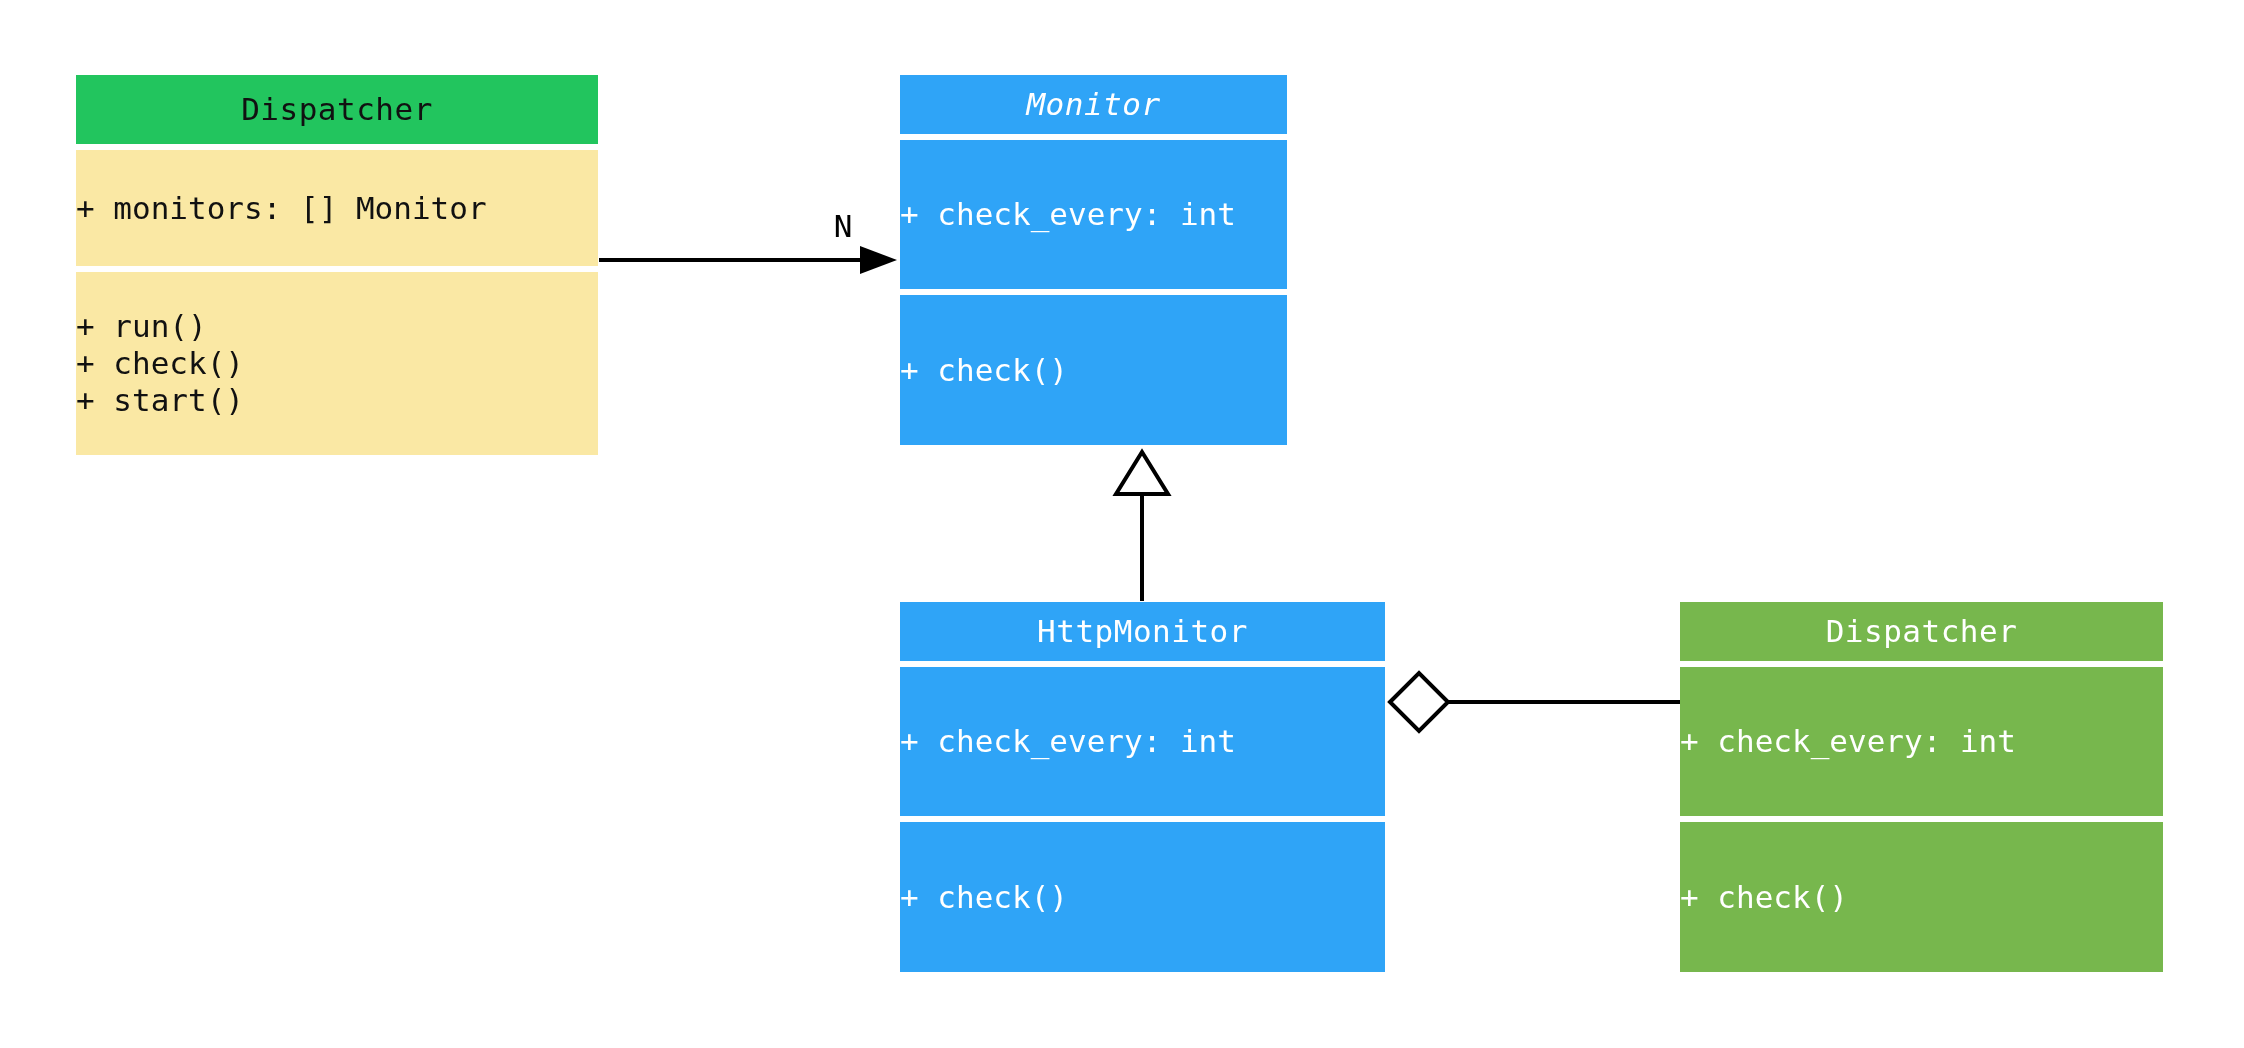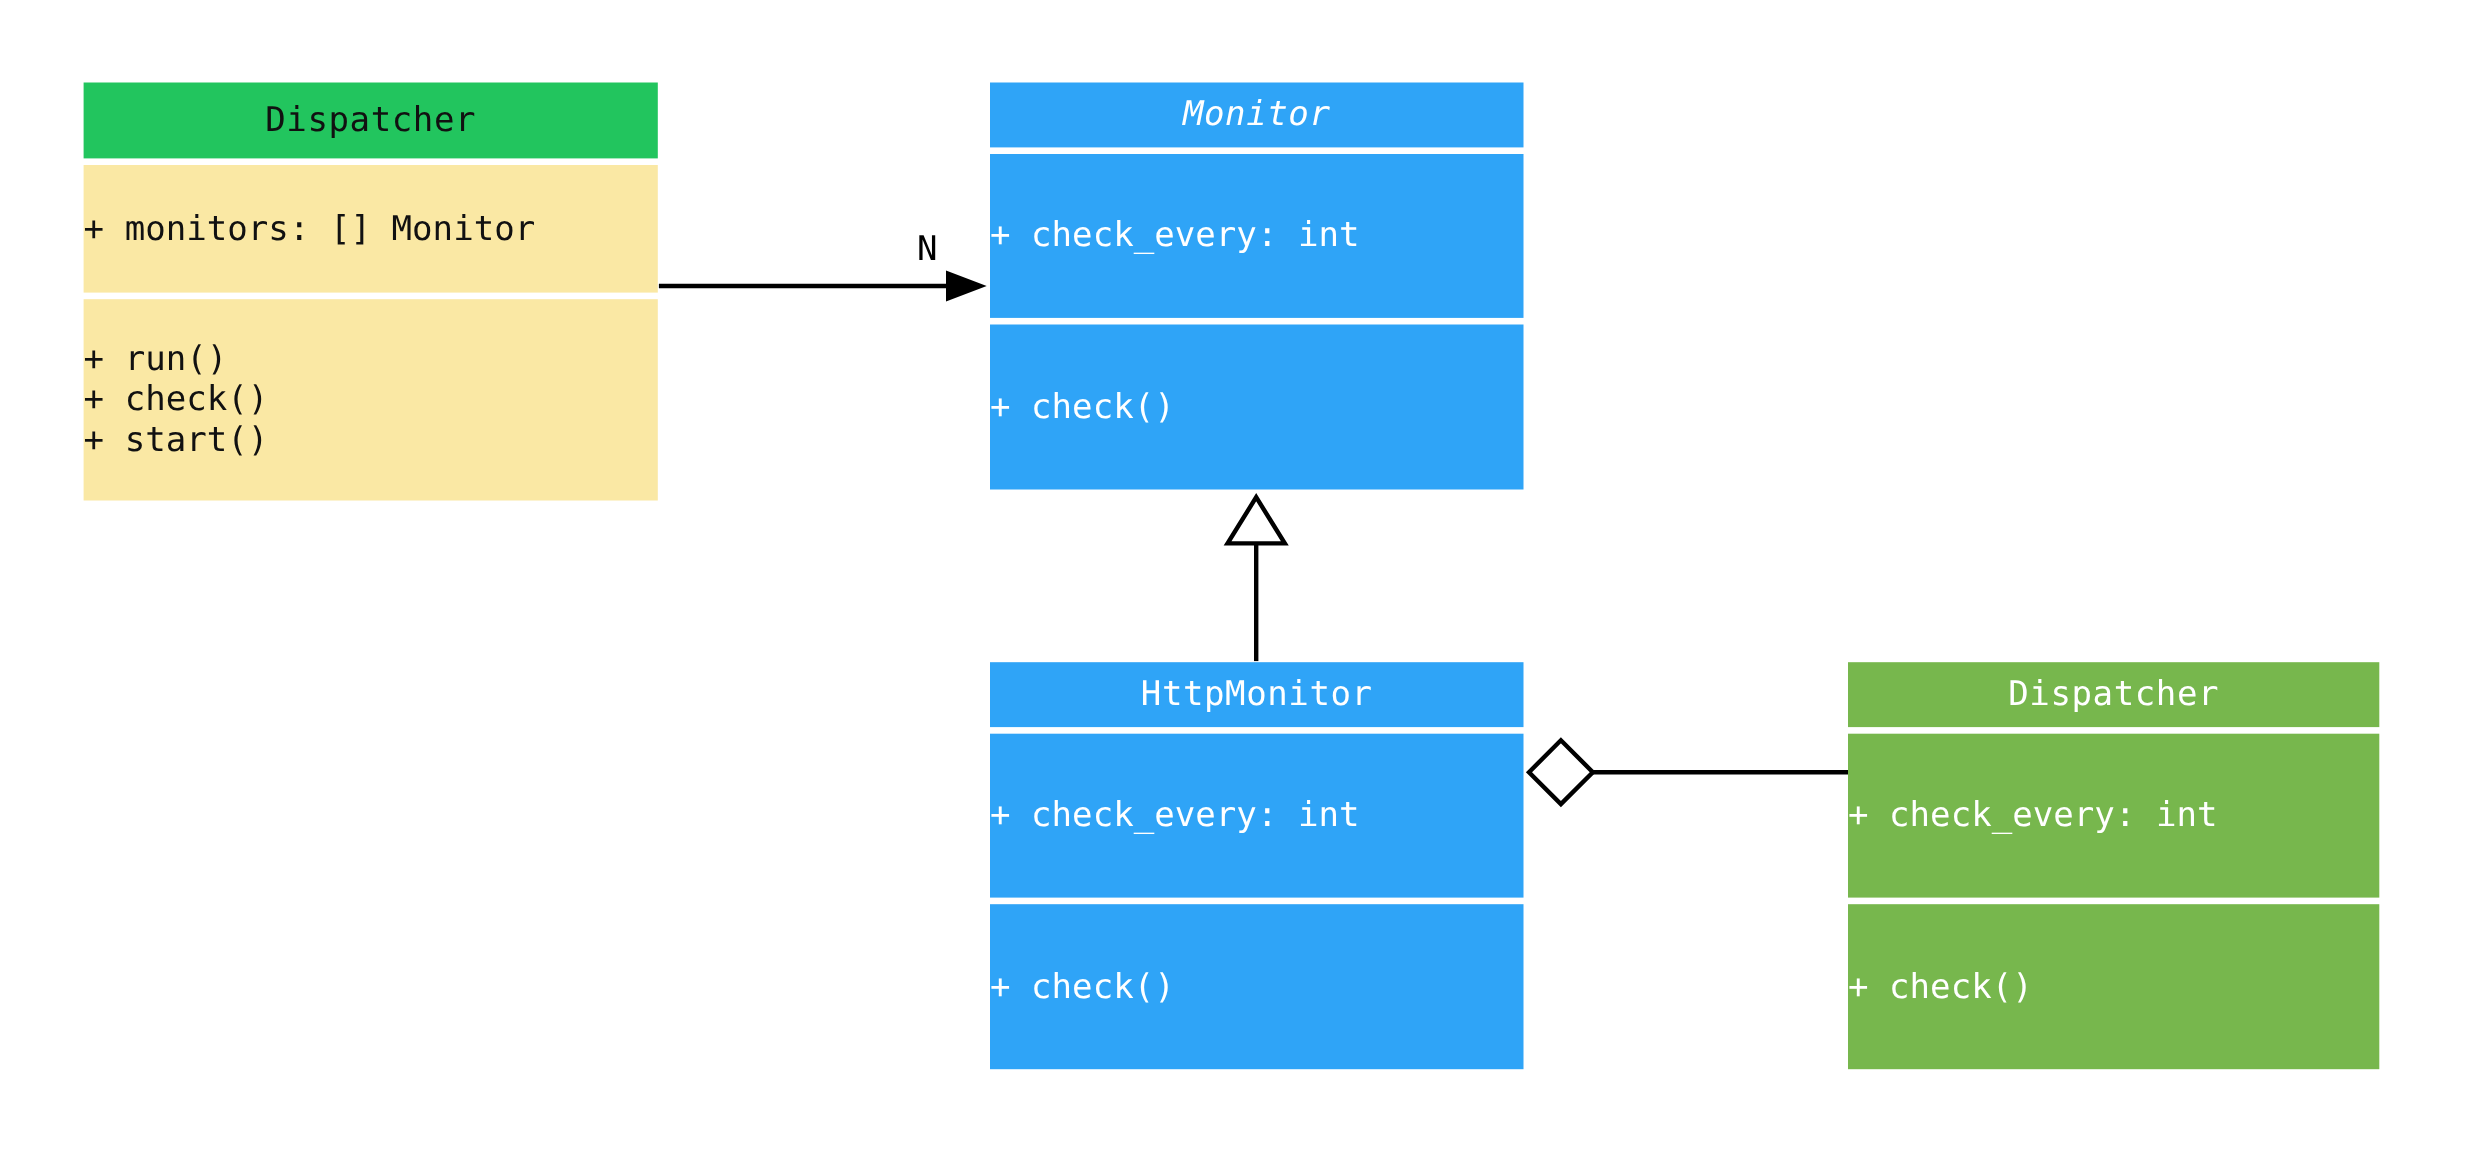--- a/index.html
+++ b/index.html
@@ -47,21 +47,21 @@
     <div class="sec body" style="height: 116px; background-color: rgb(250, 232, 164); color: rgb(17, 17, 17);">
       <div>+ monitors: [] Monitor</div>
     </div>
     <div class="sec body" style="height: 183px; background-color: rgb(250, 232, 164); color: rgb(17, 17, 17);">
       <div>+ run()</div>
       <div>+ check()</div>
       <div>+ start()</div>
     </div>
   </div>
 
-  <div class="uml-class" style="left:900px;top:75px;width:485px;">
+  <div class="uml-class" style="left:900px;top:75px;width:387px;">
     <div class="sec title italic" style="height: 59px; background-color: rgb(47, 164, 247); color: rgb(255, 255, 255);">Monitor</div>
     <div class="sec body" style="height: 149px; background-color: rgb(47, 164, 247); color: rgb(255, 255, 255);">
       <div>+ check_every: int</div>
     </div>
     <div class="sec body" style="height: 150px; background-color: rgb(47, 164, 247); color: rgb(255, 255, 255);">
       <div>+ check()</div>
     </div>
   </div>
 
   <div class="uml-class" style="left:900px;top:602px;width:485px;border-radius:23px;">

